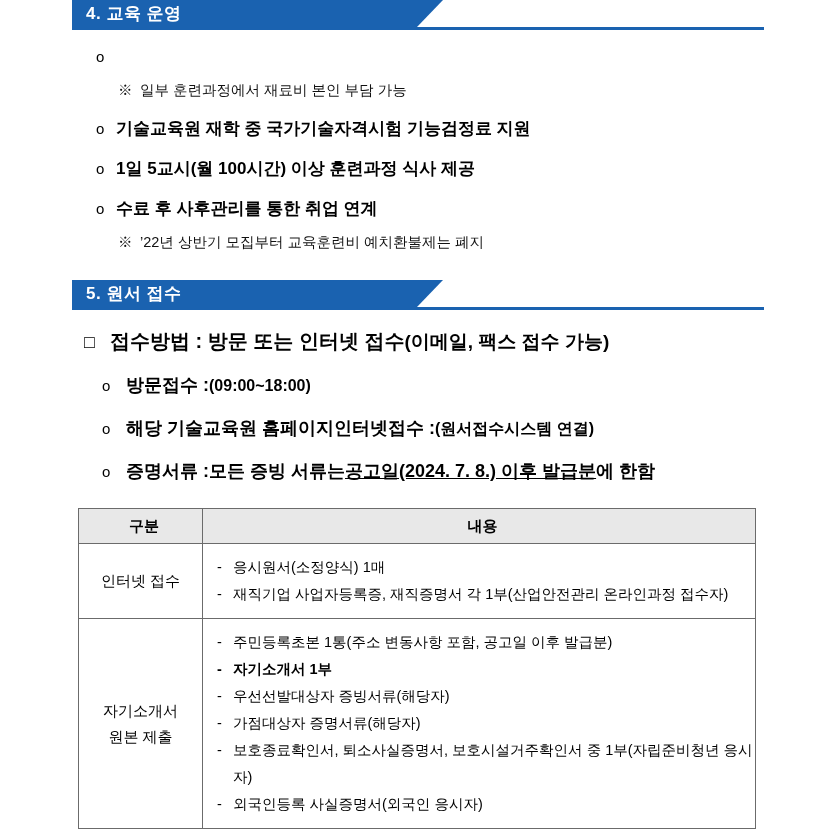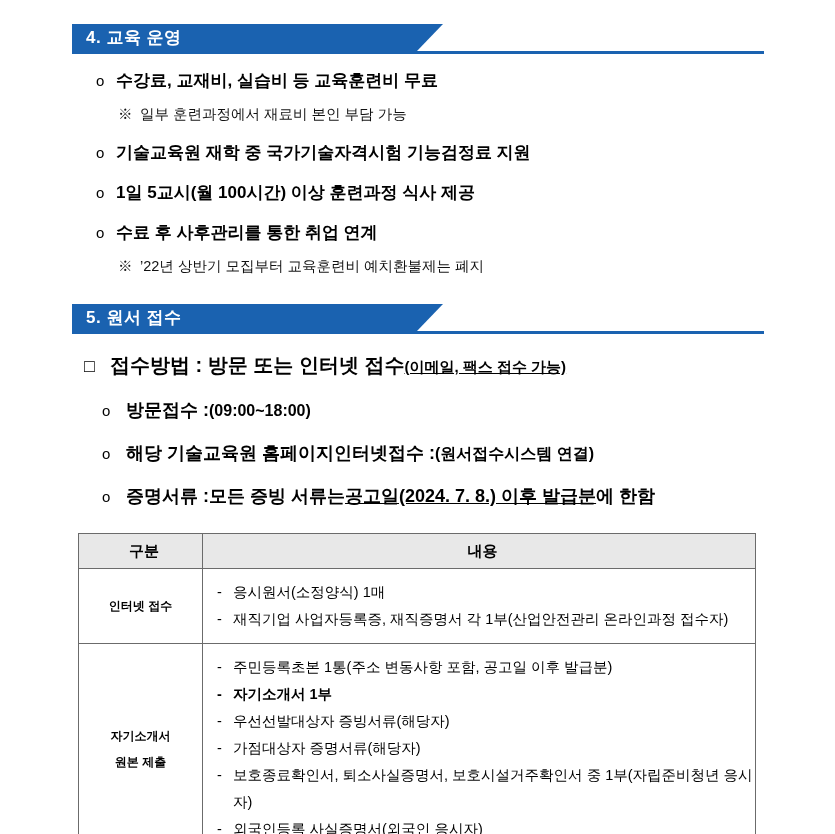--- a/index.html
+++ b/index.html
@@ -112,22 +112,21 @@
     font-size: 20px;
     font-weight: bold;
     line-height: 30px;
   }
   .method-line .sq {
     flex: 0 0 26px;
     font-size: 18px;
     font-weight: normal;
   }
   .method-line .small {
-    font-size: 15px;
-    text-decoration: underline;
+    font-size: 19px;
   }
 
   .sub-line {
     display: flex;
     align-items: baseline;
     margin: 14px 0 0 102px;
     font-size: 18px;
     line-height: 28px;
     font-weight: bold;
   }
@@ -158,22 +157,22 @@
   table.docs thead th {
     background: #e8e8e8;
     font-size: 15px;
     font-weight: bold;
     height: 32px;
     text-align: center;
     padding-left: 8px;
   }
   table.docs td.cat {
     text-align: center;
-    font-size: 12px;
-    font-weight: bold;
+    font-size: 15px;
+    font-weight: normal;
     line-height: 26px;
     width: 114px;
   }
   table.docs td.items {
     padding: 10px 0 10px 14px;
     font-size: 14.5px;
     line-height: 27px;
   }
   table.docs td.items .it {
     display: flex;
@@ -184,30 +183,29 @@
   }
   table.docs td.items .it.bold {
     font-weight: bold;
   }
 </style>
 </head>
 <body>
 
 <div class="page">
 
-  <div class="section-head" style="margin-top:24px;">
+  <div class="section-head" style="">
     <div class="bar"></div>
     <div class="rule"></div>
     <div class="label">4. 교육 운영</div>
   </div>
 
   <ul class="bullets">
     <li class="b-line">
       <span class="mark">ο</span>
-      <span class="txt">수강료, 교재비, 실습비 등 교육훈련비 무료</span>
     </li>
     <li class="n-line">
       <span class="mark">※</span>
       <span class="txt">일부 훈련과정에서 재료비 본인 부담 가능</span>
     </li>
     <li class="b-line">
       <span class="mark">ο</span>
       <span class="txt">기술교육원 재학 중 국가기술자격시험 기능검정료 지원</span>
     </li>
     <li class="b-line">

